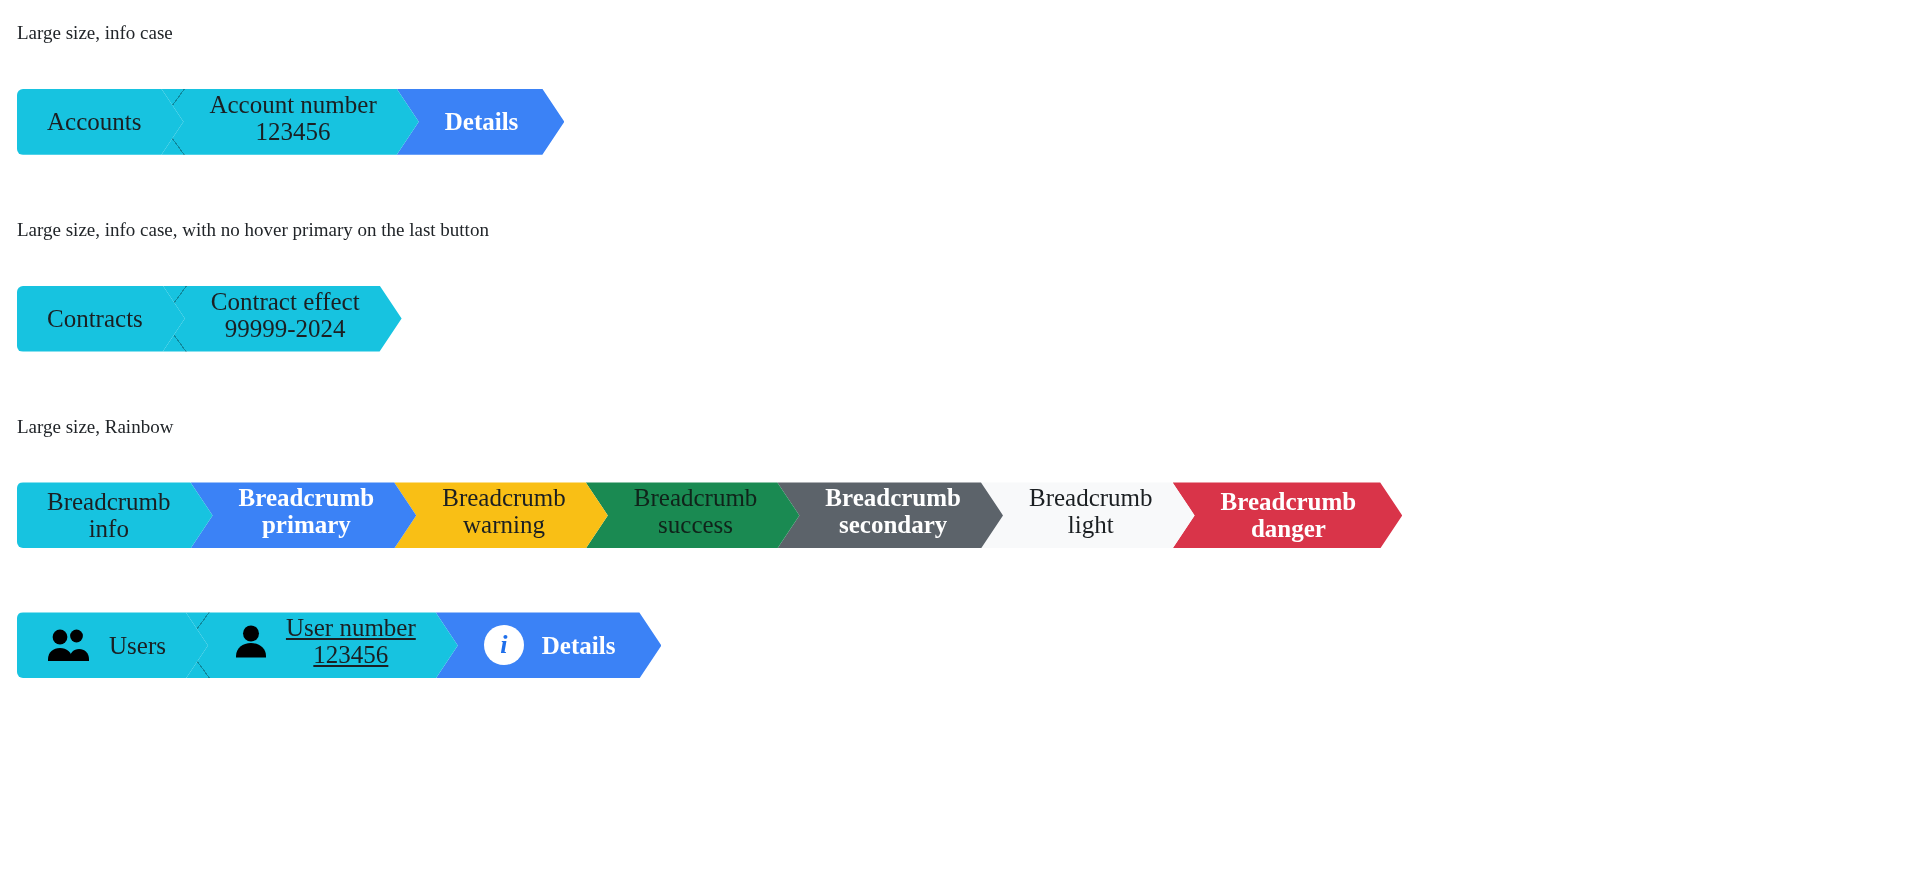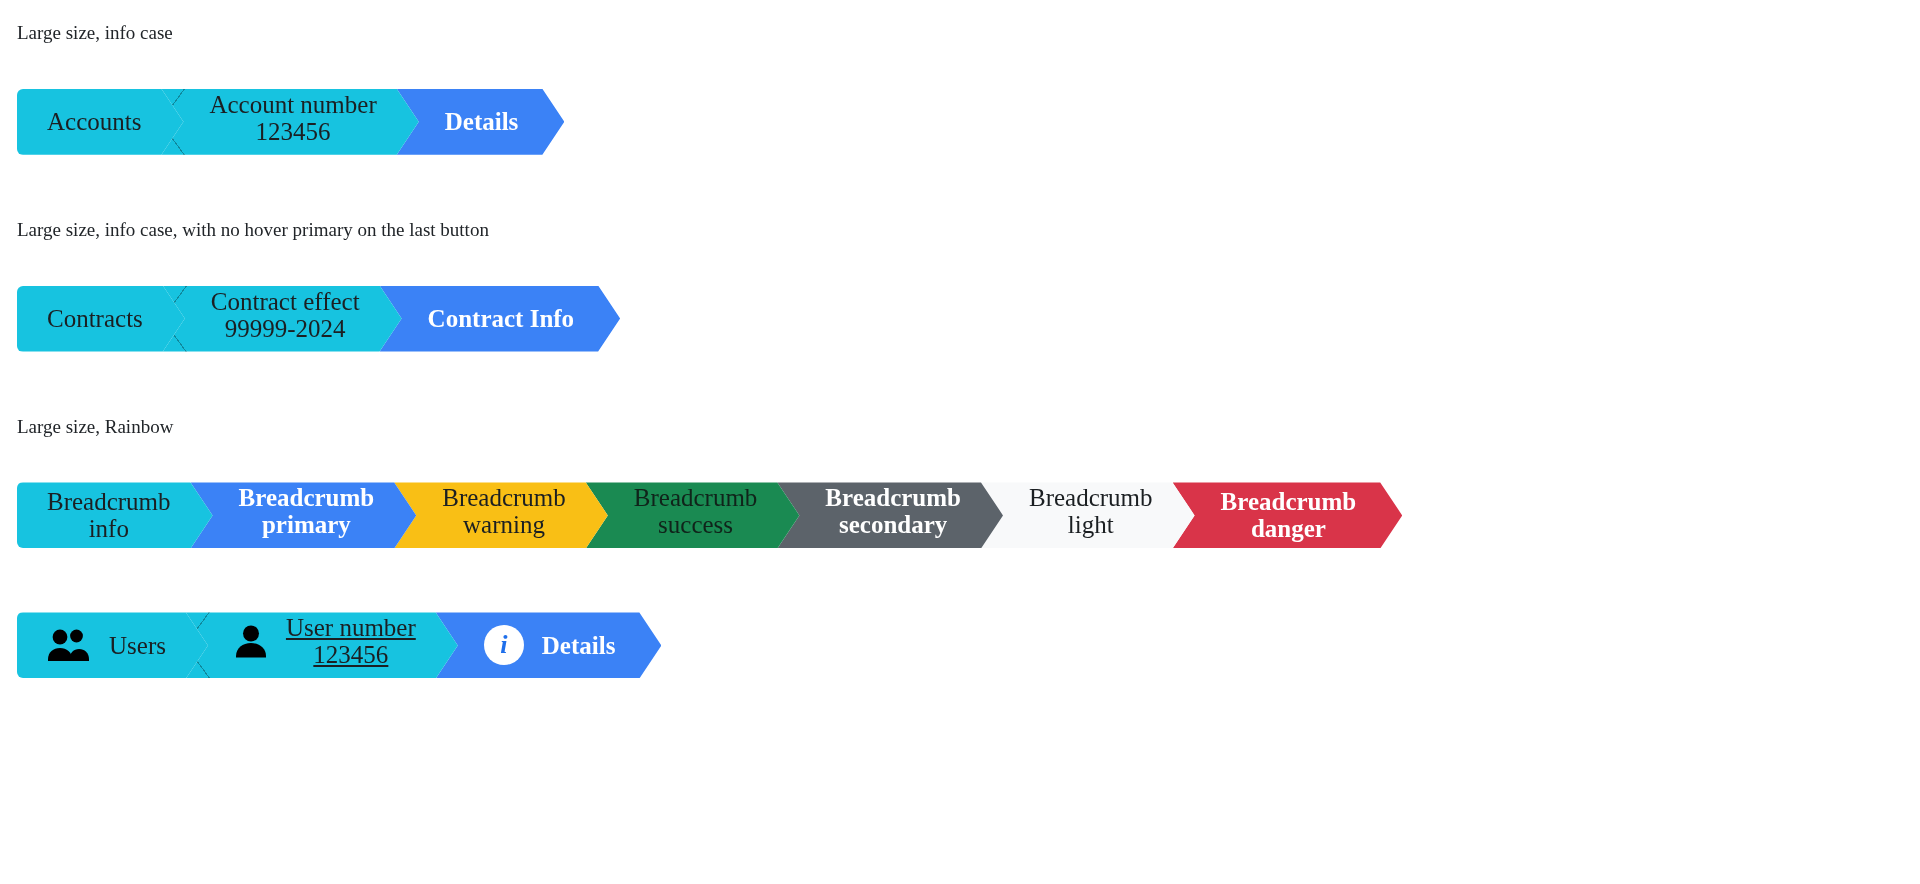--- a/index.html
+++ b/index.html
@@ -169,27 +169,20 @@
             </span>
           </div>
           <div class="bc-item seg-mid v-info hairline" style="z-index: 2;">
             <span class="with-icon">
               <span class="bc-text">
                 <span class="bc-line">Contract effect</span>
                 <span class="bc-line">99999-2024</span>
               </span>
             </span>
           </div>
-          <div class="bc-item seg-last-arrow v-primary" style="z-index: 1;">
-            <span class="with-icon">
-              <span class="bc-text">
-                <span class="bc-line">Contract Info</span>
-              </span>
-            </span>
-          </div>
         </div>
         <div class="spacer-after-bar"></div>
       </div>
       <div class="section">
         <div class="section-title">Large size, Rainbow</div>
         <div class="bc">
           <div class="bc-item seg-first v-info" style="z-index: 7;">
             <span class="with-icon">
               <span class="bc-text">
                 <span class="bc-line">Breadcrumb</span>

